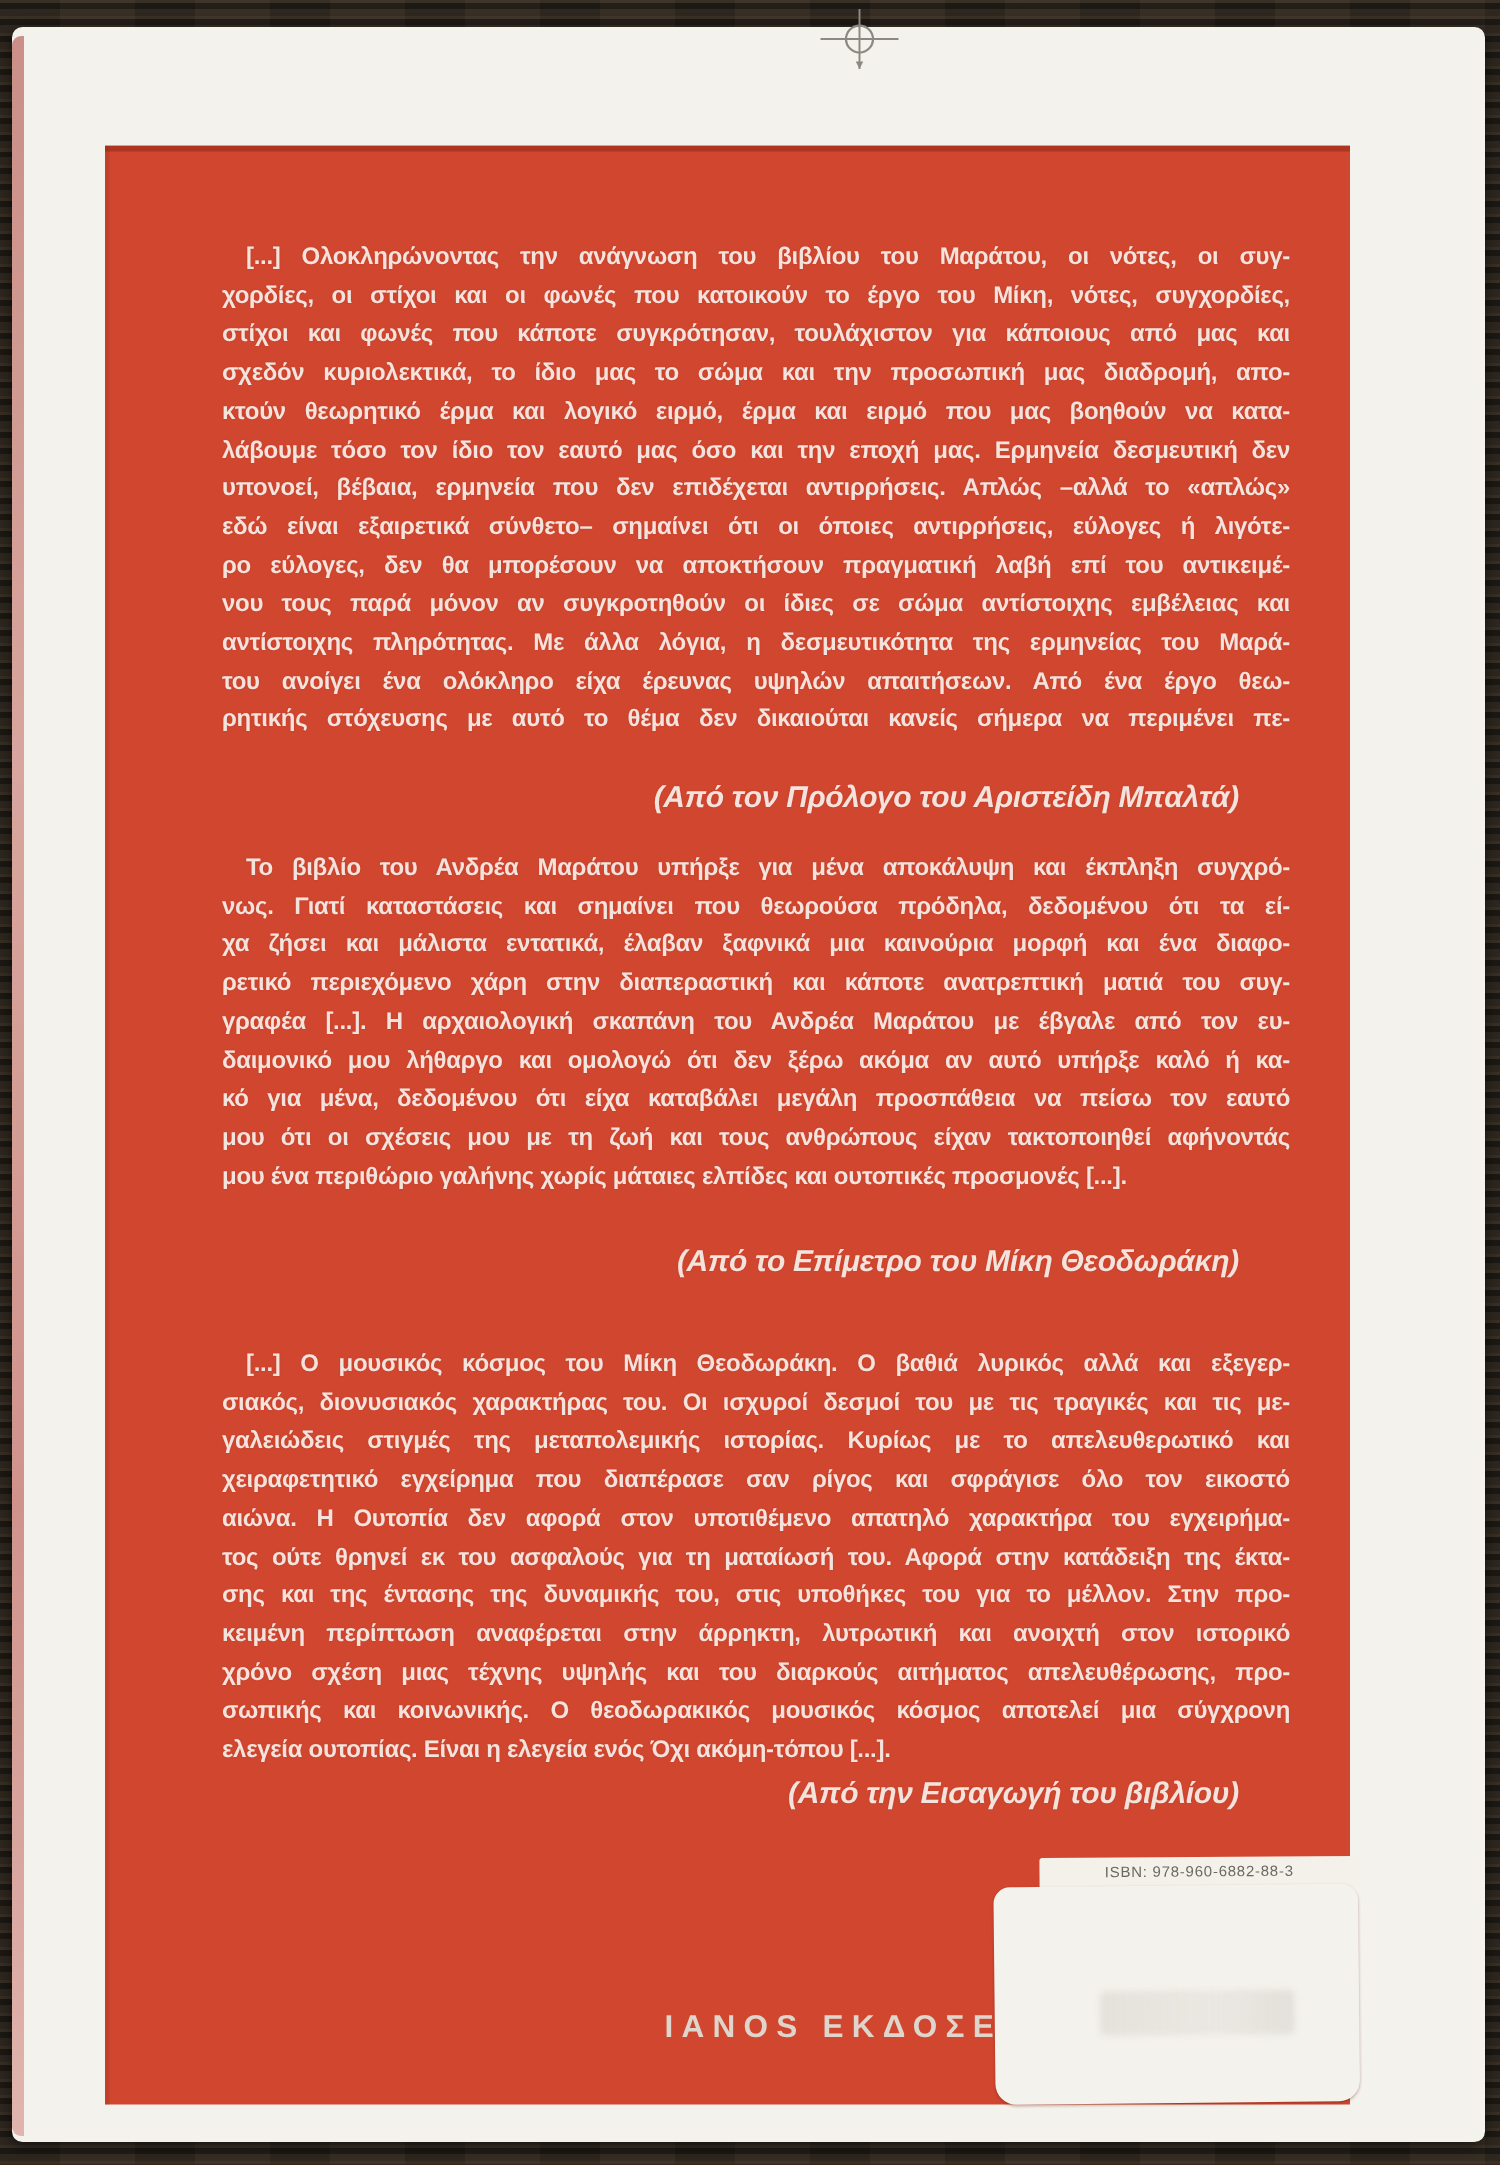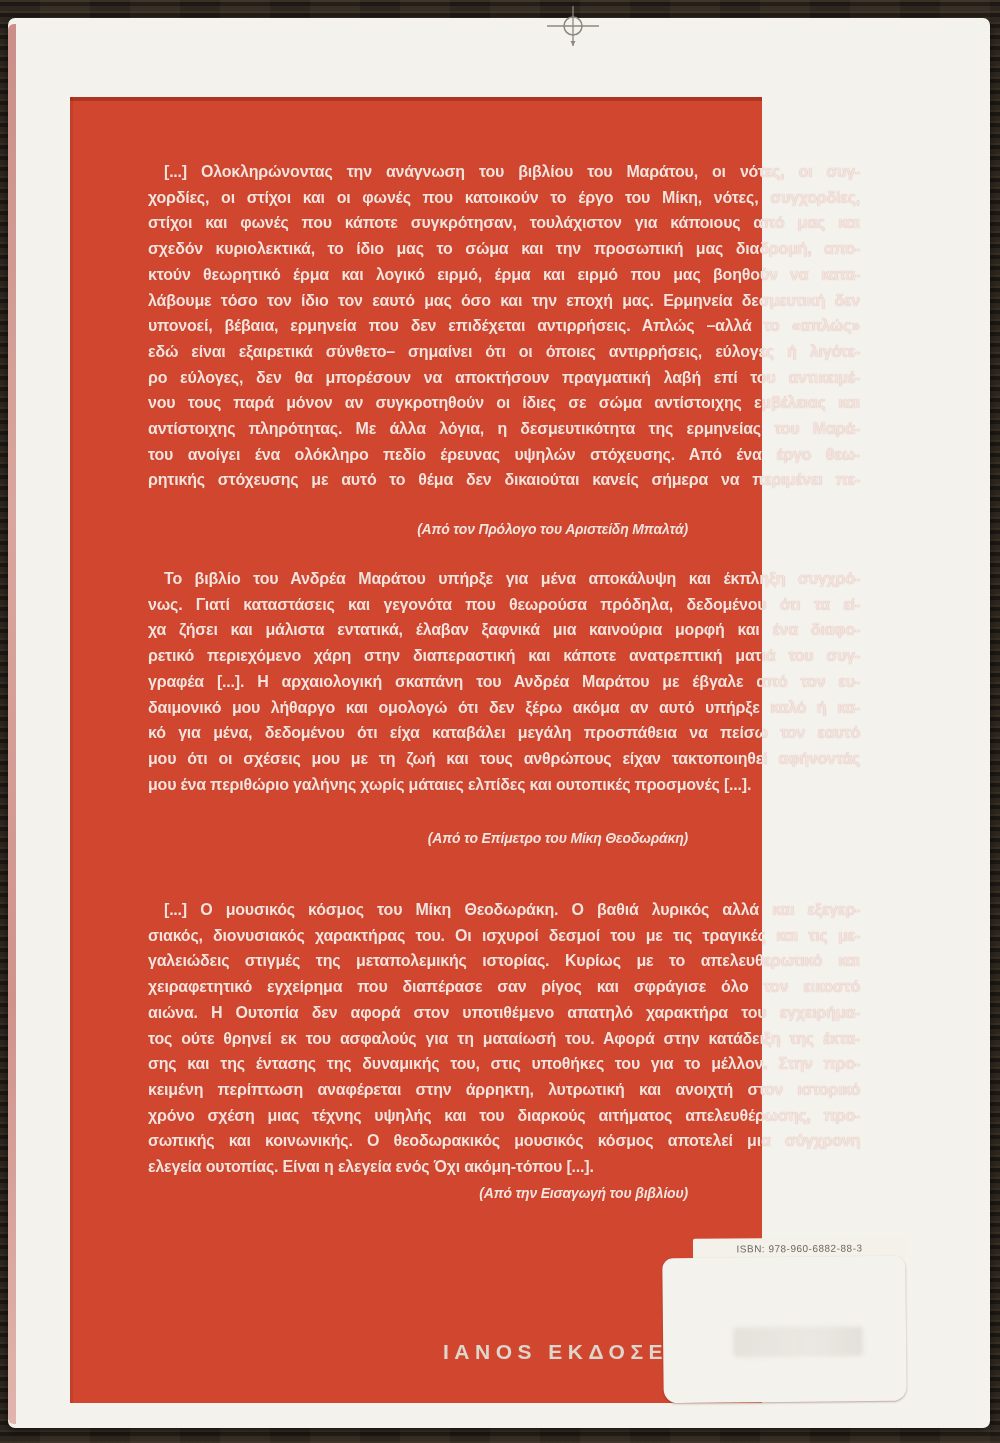--- a/index.html
+++ b/index.html
@@ -25,42 +25,42 @@
     border-radius:7px;
     box-shadow:0 3px 10px rgba(0,0,0,.55);
   }
   .spine-edge{
     position:absolute;left:0;top:6px;bottom:4px;width:8px;
     background:linear-gradient(180deg,#c98f88 0%,#d8a69e 35%,#cf938c 70%,#e0b5ad 100%);
     border-radius:6px 0 0 6px;
   }
   .red-panel{
     position:absolute;
-    left:62px;top:79px;width:692px;height:1306px;
+    left:62px;top:79px;width:830px;height:1306px;
     background:#d1462f;
     box-shadow:inset 0 4px 0 rgba(130,34,18,.45), inset 3px 0 0 rgba(130,34,18,.18);
   }
   .para{
     position:absolute;left:78px;width:712px;
     color:#f3e3dc;
     font-size:16px;font-weight:bold;
     letter-spacing:-0.2px;
     line-height:25.7px;
     text-shadow:0 0 1px rgba(150,40,25,.35);
   }
   .tline{text-align:justify;text-align-last:justify;}
   .tline.tlast{text-align-last:left;}
   .tline.tfirst{text-indent:16px;}
   .p1{top:62px;}
   .p2{top:469px;}
   .p3{top:800px;}
   .attr{
     position:absolute;right:74px;
     color:#f3e3dc;
-    font-size:14px;font-weight:bold;font-style:italic;
+    font-size:20px;font-weight:bold;font-style:italic;
     letter-spacing:-0.2px;
     text-shadow:0 0 1px rgba(150,40,25,.35);
   }
   .a1{top:424px;}
   .a2{top:733px;text-align:right;}
   .a3{top:1088px;}
   .logo{
     position:absolute;left:373px;top:1243px;
     color:#ded6cc;
     font-size:21px;font-weight:bold;
@@ -113,28 +113,28 @@
           <div class="tline">χορδίες, οι στίχοι και οι φωνές που κατοικούν το έργο του Μίκη, νότες, συγχορδίες,</div>
           <div class="tline">στίχοι και φωνές που κάποτε συγκρότησαν, τουλάχιστον για κάποιους από μας και</div>
           <div class="tline">σχεδόν κυριολεκτικά, το ίδιο μας το σώμα και την προσωπική μας διαδρομή, απο-</div>
           <div class="tline">κτούν θεωρητικό έρμα και λογικό ειρμό, έρμα και ειρμό που μας βοηθούν να κατα-</div>
           <div class="tline">λάβουμε τόσο τον ίδιο τον εαυτό μας όσο και την εποχή μας. Ερμηνεία δεσμευτική δεν</div>
           <div class="tline">υπονοεί, βέβαια, ερμηνεία που δεν επιδέχεται αντιρρήσεις. Απλώς –αλλά το «απλώς»</div>
           <div class="tline">εδώ είναι εξαιρετικά σύνθετο– σημαίνει ότι οι όποιες αντιρρήσεις, εύλογες ή λιγότε-</div>
           <div class="tline">ρο εύλογες, δεν θα μπορέσουν να αποκτήσουν πραγματική λαβή επί του αντικειμέ-</div>
           <div class="tline">νου τους παρά μόνον αν συγκροτηθούν οι ίδιες σε σώμα αντίστοιχης εμβέλειας και</div>
           <div class="tline">αντίστοιχης πληρότητας. Με άλλα λόγια, η δεσμευτικότητα της ερμηνείας του Μαρά-</div>
-          <div class="tline">του ανοίγει ένα ολόκληρο πεδίο έρευνας υψηλών στόχευσης. Από ένα έργο θεω-</div>
+          <div class="tline">του ανοίγει ένα ολόκληρο είχα έρευνας υψηλών απαιτήσεων. Από ένα έργο θεω-</div>
           <div class="tline">ρητικής στόχευσης με αυτό το θέμα δεν δικαιούται κανείς σήμερα να περιμένει πε-</div>
         </div>
       <div class="attr a1">(Από τον Πρόλογο του Αριστείδη Μπαλτά)</div>
 
       <div class="para p2">
           <div class="tline tfirst">Το βιβλίο του Ανδρέα Μαράτου υπήρξε για μένα αποκάλυψη και έκπληξη συγχρό-</div>
-          <div class="tline">νως. Γιατί καταστάσεις και γεγονότα που θεωρούσα πρόδηλα, δεδομένου ότι τα εί-</div>
+          <div class="tline">νως. Γιατί καταστάσεις και σημαίνει που θεωρούσα πρόδηλα, δεδομένου ότι τα εί-</div>
           <div class="tline">χα ζήσει και μάλιστα εντατικά, έλαβαν ξαφνικά μια καινούρια μορφή και ένα διαφο-</div>
           <div class="tline">ρετικό περιεχόμενο χάρη στην διαπεραστική και κάποτε ανατρεπτική ματιά του συγ-</div>
           <div class="tline">γραφέα [...]. Η αρχαιολογική σκαπάνη του Ανδρέα Μαράτου με έβγαλε από τον ευ-</div>
           <div class="tline">δαιμονικό μου λήθαργο και ομολογώ ότι δεν ξέρω ακόμα αν αυτό υπήρξε καλό ή κα-</div>
           <div class="tline">κό για μένα, δεδομένου ότι είχα καταβάλει μεγάλη προσπάθεια να πείσω τον εαυτό</div>
           <div class="tline">μου ότι οι σχέσεις μου με τη ζωή και τους ανθρώπους είχαν τακτοποιηθεί αφήνοντάς</div>
           <div class="tline tlast">μου ένα περιθώριο γαλήνης χωρίς μάταιες ελπίδες και ουτοπικές προσμονές [...].</div>
         </div>
       <div class="attr a2">(Από το Επίμετρο του Μίκη Θεοδωράκη)</div>
 

